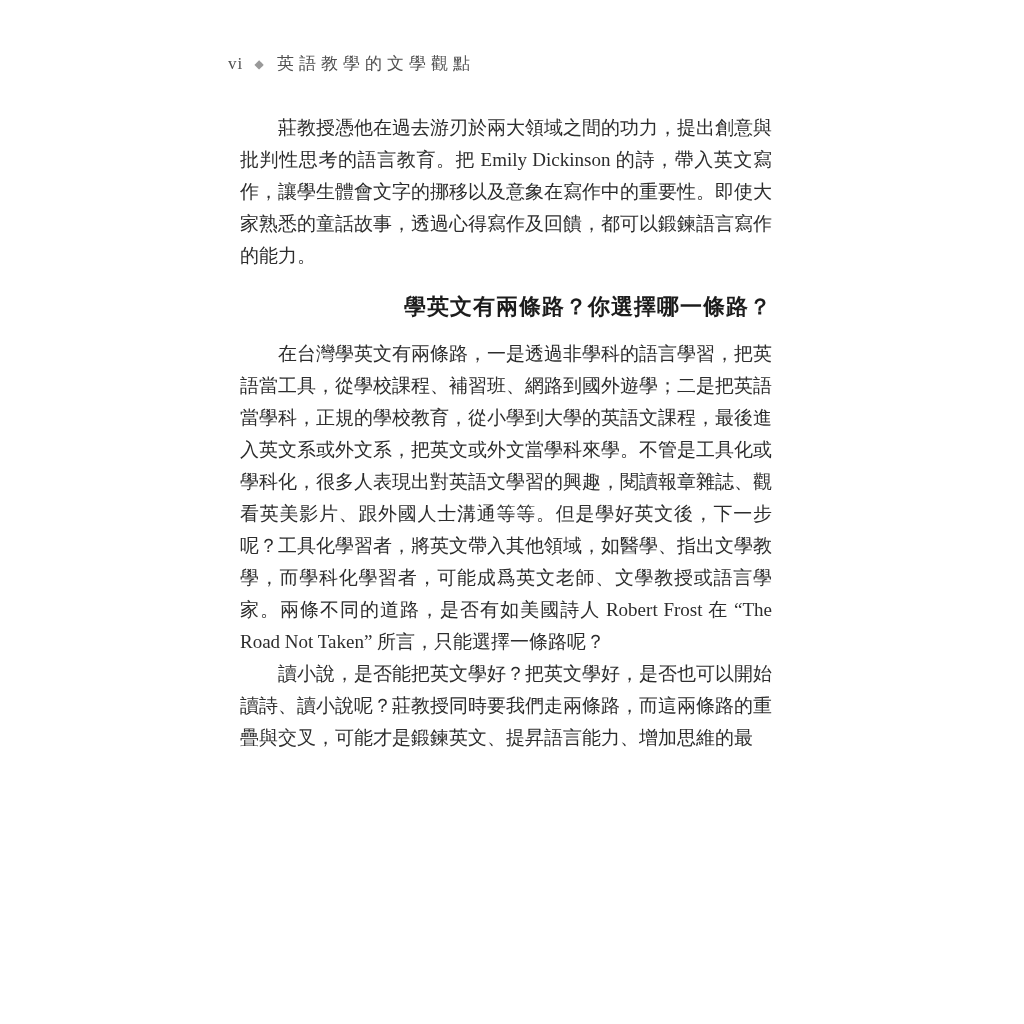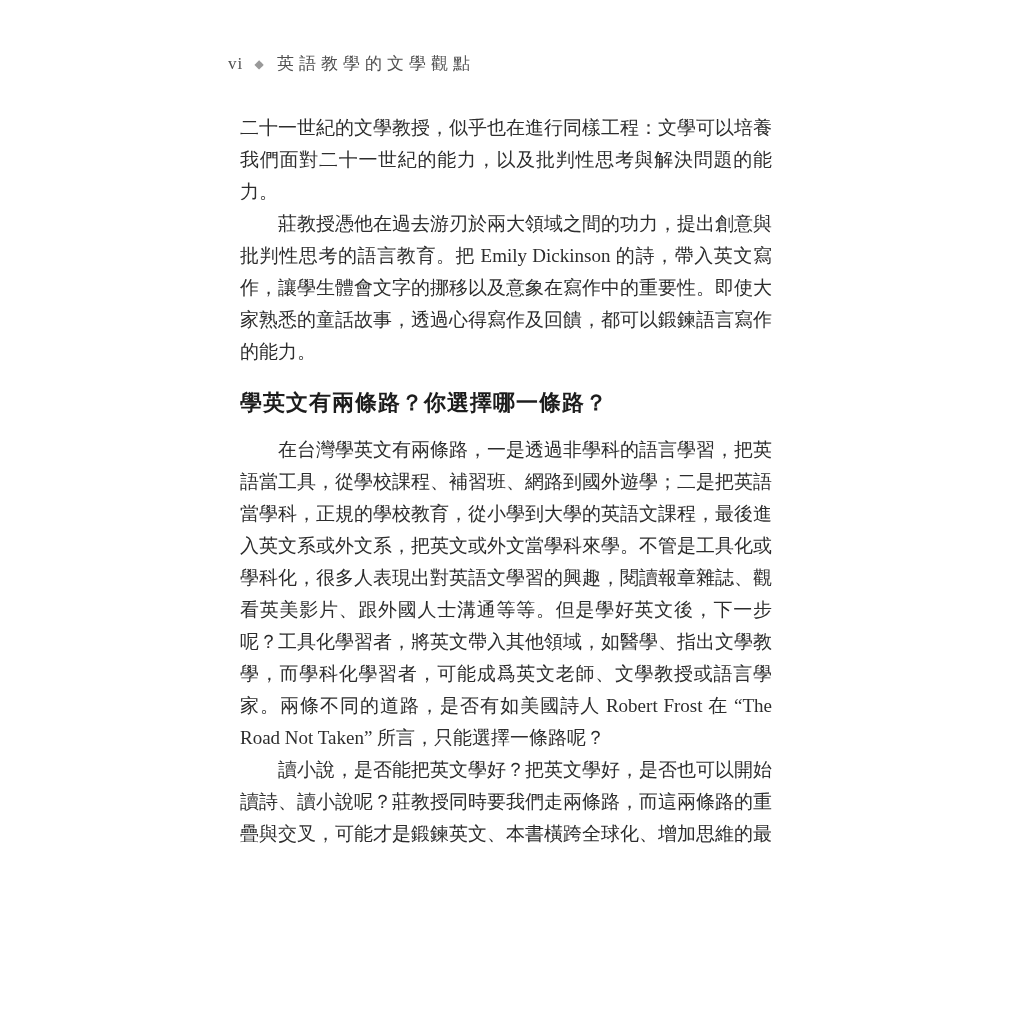--- a/index.html
+++ b/index.html
@@ -66,39 +66,38 @@
   .para.no-indent {
     text-indent: 0;
   }
   .section-heading {
     font-family: "Liberation Sans", "DejaVu Sans", sans-serif;
     font-size: 22px;
     font-weight: bold;
     color: var(--heading-text);
     letter-spacing: 1px;
     line-height: 30px;
-    text-align: left;
+    text-align: right;
     margin: 20px 0 16px 0;
     text-indent: 0;
   }
 </style>
 </head>
 <body>
 
 <div class="page">
 
   <div class="running-header">
     <span class="page-number">vi</span>
     <span class="diamond">◆</span>
     <span class="book-title">英語教學的文學觀點</span>
   </div>
 
   <div class="body-text">
-    <p class="para no-indent">二十一世紀的文學教授，似乎也在進行同樣工程：文學可以培養我們面對二十一世紀的能力，以及批判性思考與解決問題的能力。</p>
     <p class="para">莊教授憑他在過去游刃於兩大領域之間的功力，提出創意與批判性思考的語言教育。把 Emily Dickinson 的詩，帶入英文寫作，讓學生體會文字的挪移以及意象在寫作中的重要性。即使大家熟悉的童話故事，透過心得寫作及回饋，都可以鍛鍊語言寫作的能力。</p>
 
     <h2 class="section-heading">學英文有兩條路？你選擇哪一條路？</h2>
 
     <p class="para">在台灣學英文有兩條路，一是透過非學科的語言學習，把英語當工具，從學校課程、補習班、網路到國外遊學；二是把英語當學科，正規的學校教育，從小學到大學的英語文課程，最後進入英文系或外文系，把英文或外文當學科來學。不管是工具化或學科化，很多人表現出對英語文學習的興趣，閱讀報章雜誌、觀看英美影片、跟外國人士溝通等等。但是學好英文後，下一步呢？工具化學習者，將英文帶入其他領域，如醫學、指出文學教學，而學科化學習者，可能成爲英文老師、文學教授或語言學家。兩條不同的道路，是否有如美國詩人 Robert Frost 在 “The Road Not Taken” 所言，只能選擇一條路呢？</p>
-    <p class="para">讀小說，是否能把英文學好？把英文學好，是否也可以開始讀詩、讀小說呢？莊教授同時要我們走兩條路，而這兩條路的重疊與交叉，可能才是鍛鍊英文、本書橫跨全球化、增加思維的最</p>
+    <p class="para">讀小說，是否能把英文學好？把英文學好，是否也可以開始讀詩、讀小說呢？莊教授同時要我們走兩條路，而這兩條路的重疊與交叉，可能才是鍛鍊英文、提昇語言能力、增加思維的最</p>
   </div>
 
 </div>
 
 </body></html>

